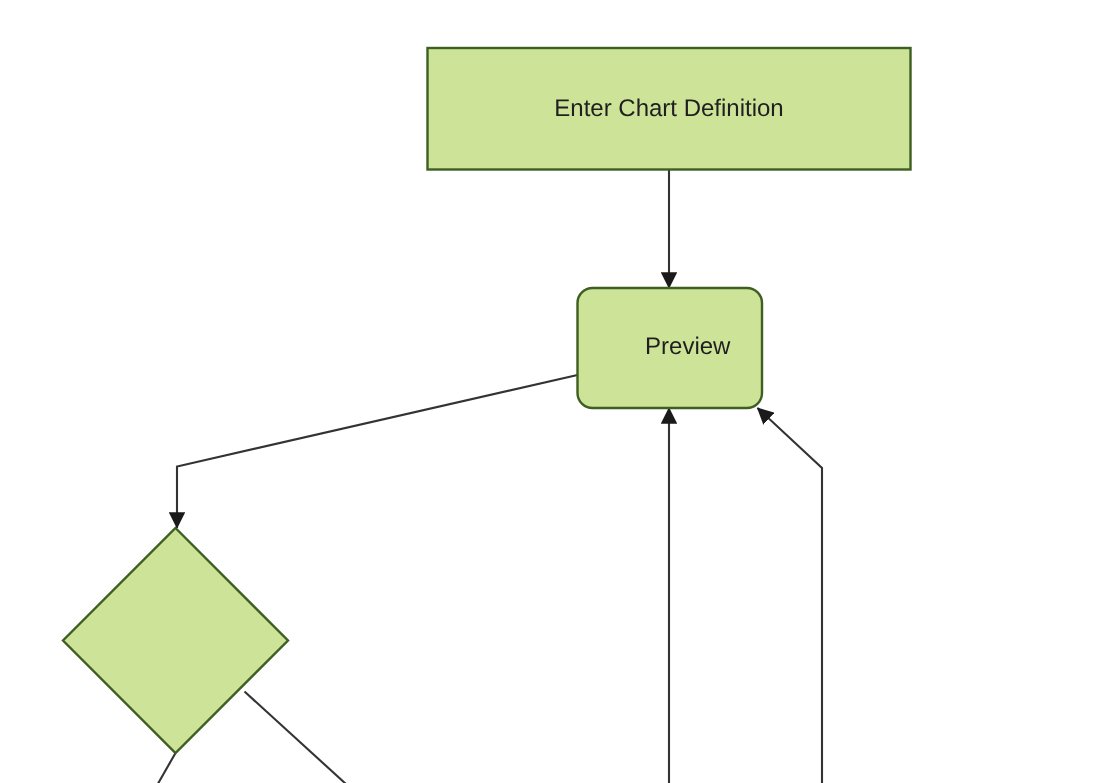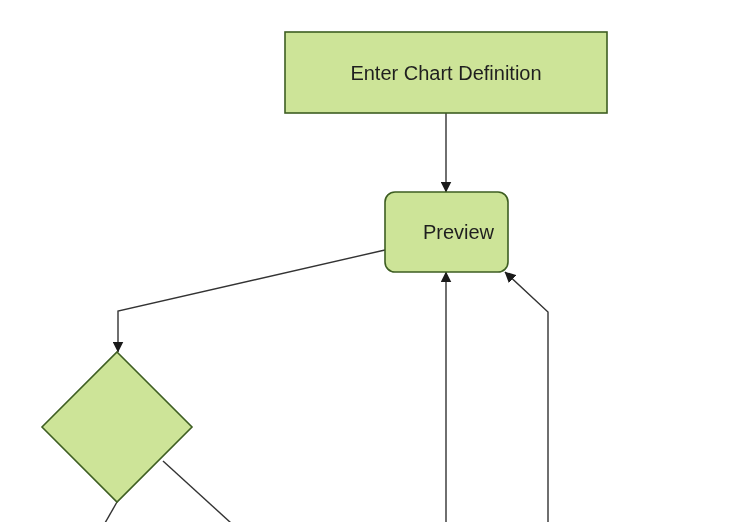--- a/index.html
+++ b/index.html
@@ -40,21 +40,21 @@
   }
   .arrow-head {
     fill: var(--arrow-color);
     stroke: none;
   }
   .node-label {
     position: absolute;
     display: flex;
     align-items: center;
     justify-content: center;
-    font-size: 20px;
+    font-size: 16px;
     color: var(--text-color);
     text-align: center;
     pointer-events: none;
     line-height: 1.2;
   }
   .label-enter { left: 285px; top: 32px;  width: 322px; height: 81px; }
   .label-preview { left: 385px; top: 192px; width: 123px; height: 80px; padding-left: 24px; }
   .label-decide { left: 42px;  top: 352px; width: 150px; height: 150px; }
 </style>
 </head>

